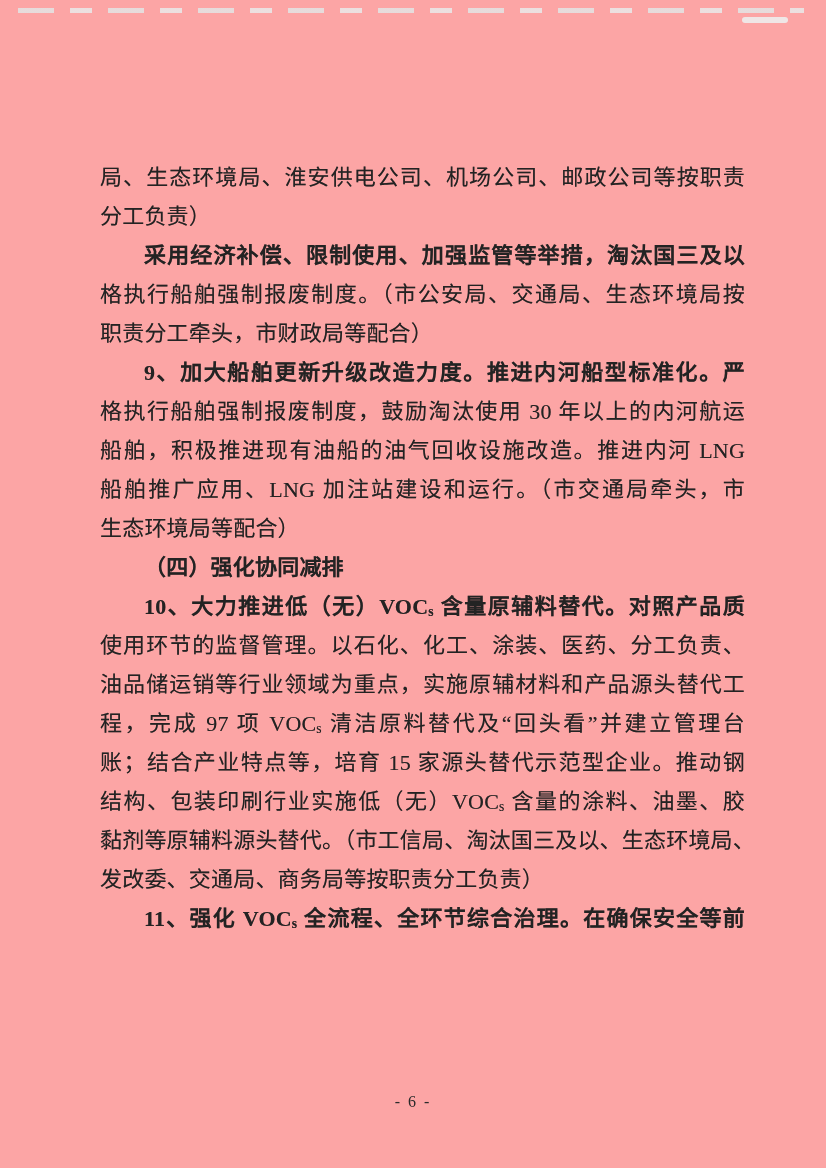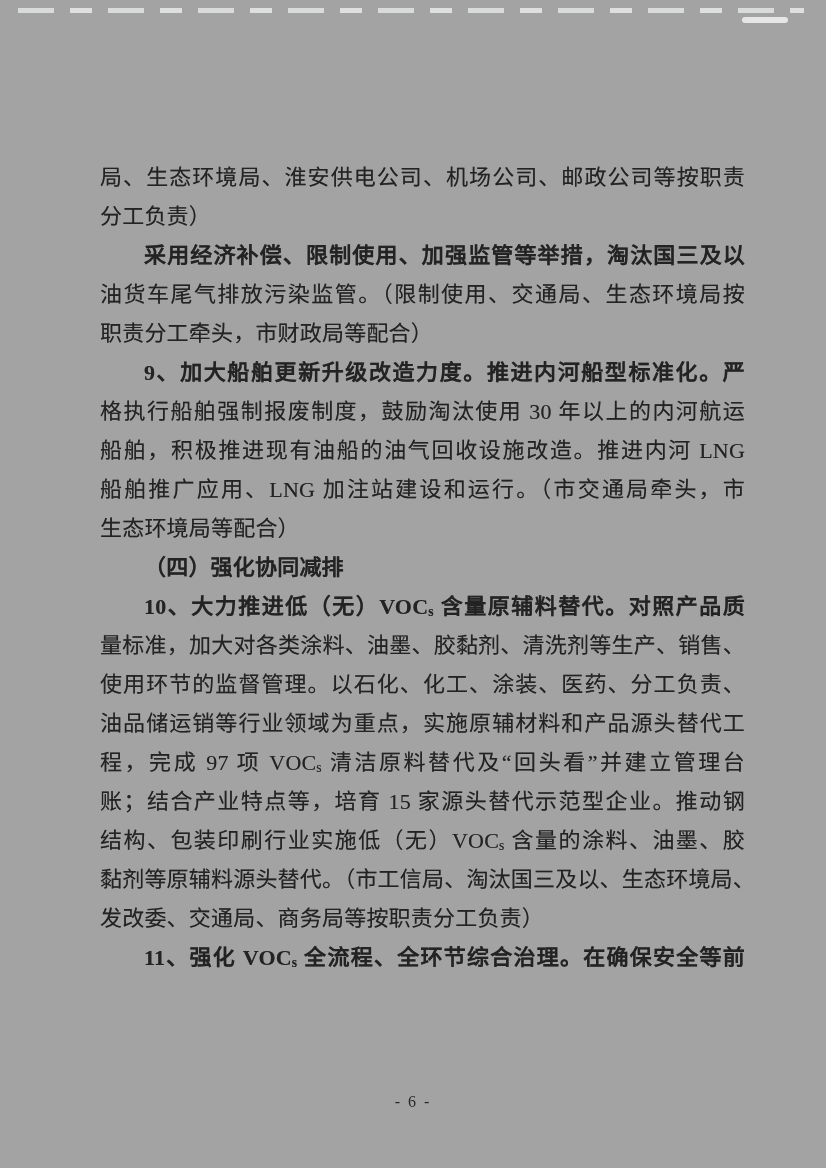--- a/index.html
+++ b/index.html
@@ -1,19 +1,19 @@
 <!DOCTYPE html>
 <html lang="zh-CN"><head>
 <meta charset="utf-8">
 <style>
   html,body{margin:0;padding:0;background:#ffffff;}
   .page{
     position:relative;
     width:826px;height:1168px;
-    background:#a3a3a3;
+    background:#fca5a5;
     overflow:hidden;
     font-family:"Liberation Serif","DejaVu Serif",serif;
     color:#232323;
   }
   .scan-artifact-row{
     position:absolute;top:8px;left:18px;width:786px;height:5px;
     background:repeating-linear-gradient(90deg,
       #e3e5e5 0px, #e3e5e5 36px,
       transparent 36px, transparent 52px,
       #e9eaea 52px, #e9eaea 74px,
@@ -55,30 +55,29 @@
 <body>
 
 <div class="page">
   <div class="scan-artifact-row"></div>
   <div class="scan-smudge"></div>
 
   <main class="text-block" id="text-block">
       <div class="line">局、生态环境局、淮安供电公司、机场公司、邮政公司等按职责</div>
       <div class="line short">分工负责）</div>
       <div class="line indent">采用经济补偿、限制使用、加强监管等举措，淘汰国三及以</div>
-      <div class="line">油货车尾气排放污染监管。（限制使用、交通局、生态环境局按</div>
+      <div class="line">格执行船舶强制报废制度。（市公安局、交通局、生态环境局按</div>
       <div class="line short">职责分工牵头，市财政局等配合）</div>
       <div class="line indent">9、加大船舶更新升级改造力度。推进内河船型标准化。严</div>
       <div class="line">格执行船舶强制报废制度，鼓励淘汰使用 30 年以上的内河航运</div>
       <div class="line">船舶，积极推进现有油船的油气回收设施改造。推进内河 LNG</div>
       <div class="line">船舶推广应用、LNG 加注站建设和运行。（市交通局牵头，市</div>
       <div class="line short">生态环境局等配合）</div>
       <div class="line indent short">（四）强化协同减排</div>
       <div class="line indent">10、大力推进低（无）<span>VOC</span><sub>s</sub> 含量原辅料替代。对照产品质</div>
-      <div class="line">量标准，加大对各类涂料、油墨、胶黏剂、清洗剂等生产、销售、</div>
       <div class="line">使用环节的监督管理。以石化、化工、涂装、医药、分工负责、</div>
       <div class="line">油品储运销等行业领域为重点，实施原辅材料和产品源头替代工</div>
       <div class="line">程，完成 97 项 <span>VOC</span><sub>s</sub> 清洁原料替代及“回头看”并建立管理台</div>
       <div class="line">账；结合产业特点等，培育 15 家源头替代示范型企业。推动钢</div>
       <div class="line">结构、包装印刷行业实施低（无）<span>VOC</span><sub>s</sub> 含量的涂料、油墨、胶</div>
       <div class="line">黏剂等原辅料源头替代。（市工信局、淘汰国三及以、生态环境局、</div>
       <div class="line short">发改委、交通局、商务局等按职责分工负责）</div>
       <div class="line indent">11、强化 <span>VOC</span><sub>s</sub> 全流程、全环节综合治理。在确保安全等前</div>
     </main>
 

